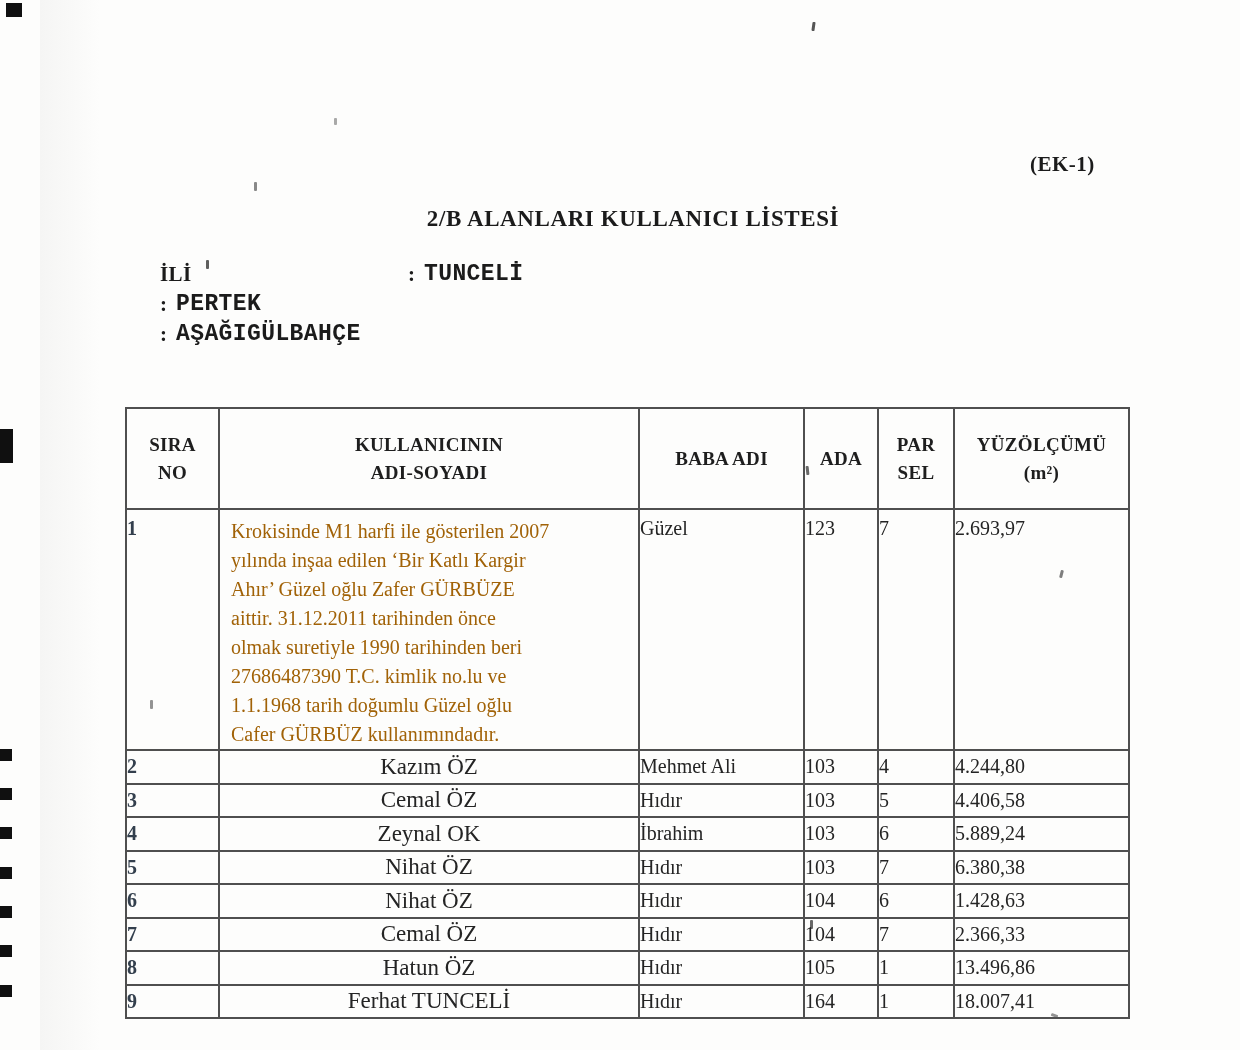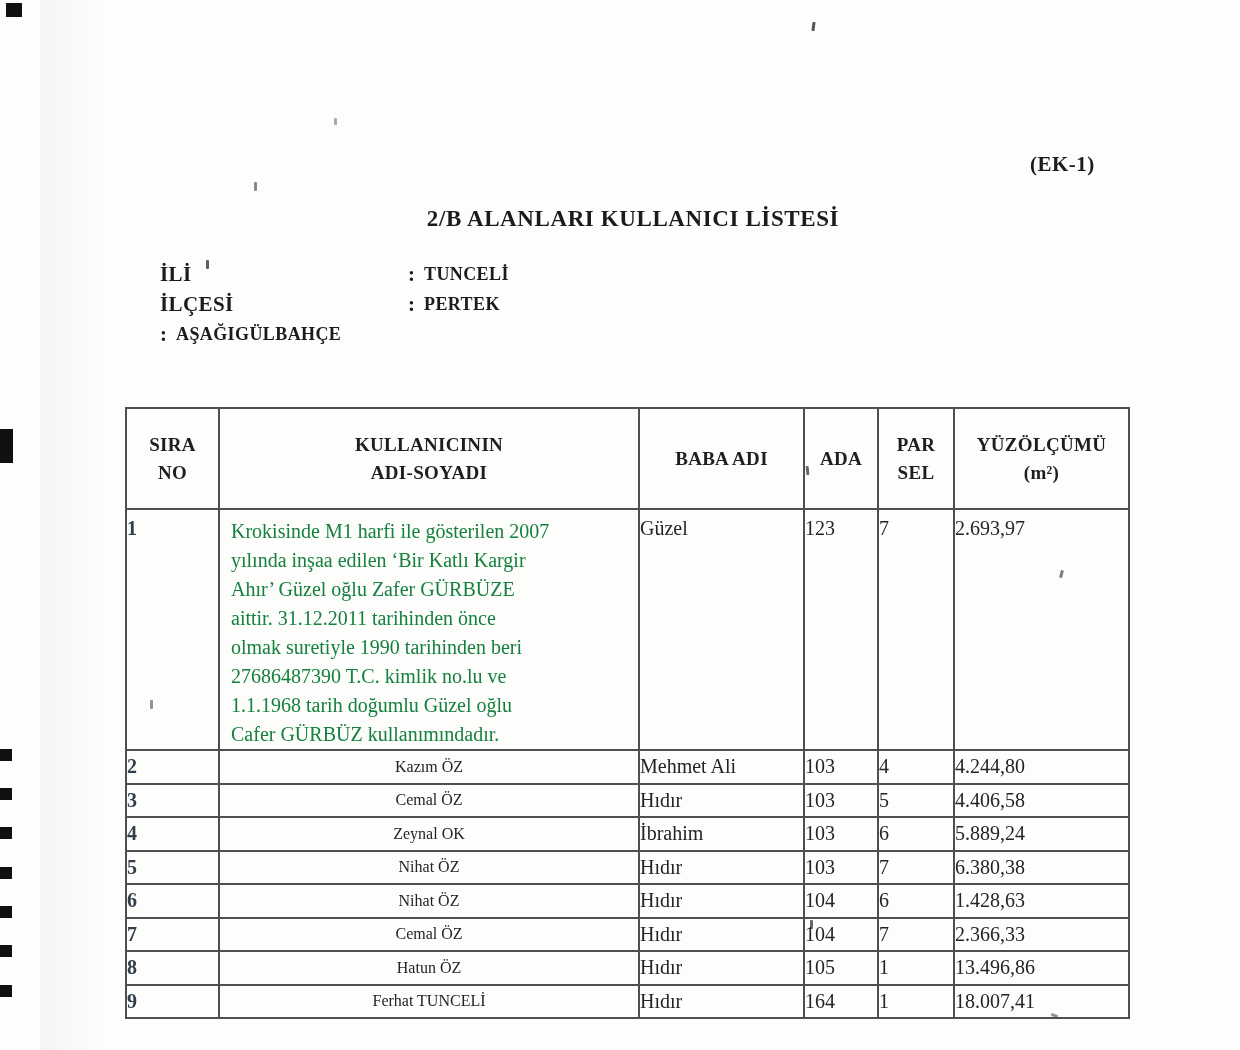--- a/index.html
+++ b/index.html
@@ -48,21 +48,21 @@
     position:absolute;left:402px;top:174px;width:462px;
     text-align:center;font-size:23px;font-weight:bold;color:#1b1b1b;
     letter-spacing:.6px;white-space:nowrap;margin-top:32px;
   }
   .info-block{position:absolute;left:160px;top:259px;}
   .info-row{display:flex;height:30px;align-items:center;}
   .info-label{
     width:248px;font-size:21px;font-weight:bold;color:#1b1b1b;letter-spacing:.4px;
   }
   .info-colon{font-size:21px;font-weight:bold;color:#1b1b1b;margin-right:9px;}
-  .info-value{font-size:18px;font-weight:bold;color:#1b1b1b;letter-spacing:.4px;}
+  .info-value{font-size:23px;font-weight:bold;color:#1b1b1b;letter-spacing:.4px;font-family:Liberation Mono, monospace;}
 
   table.users{
     position:absolute;left:125px;top:407px;
     width:1003px;border-collapse:collapse;table-layout:fixed;
     font-family:Liberation Serif, serif;
   }
   table.users th,table.users td{
     border:2px solid #4f4f4f;
     padding:0;margin:0;
   }
@@ -78,24 +78,24 @@
   col.c-parsel{width:76px;}
   col.c-area{width:175px;}
 
   td.no{
     font-size:20px;font-weight:bold;color:#333f4d;
     text-align:left;padding-left:20px;vertical-align:middle;
   }
   tr.tall td{vertical-align:top;padding-top:7px;}
   tr.tall td.name{
     text-align:left;padding-left:11px;
-    font-size:20px;line-height:29px;color:#15803d;
+    font-size:20px;line-height:29px;color:#a16207;
     white-space:pre-line;font-weight:normal;
   }
-  td.name{text-align:center;font-size:16px;color:#242424;}
+  td.name{text-align:center;font-size:23px;color:#242424;}
   td.father,td.ada,td.parsel,td.area{
     text-align:left;font-size:20px;color:#242424;
   }
   tr.short{height:33.5px;}
 </style>
 </head>
 <body>
 
 <div class="page">
 
@@ -125,21 +125,20 @@
 
   <div class="doc-title">2/B ALANLARI KULLANICI LİSTESİ</div>
 
   <div class="info-block">
     <div class="info-row">
       <span class="info-label">İLİ</span>
       <span class="info-colon">:</span>
       <span class="info-value">TUNCELİ</span>
     </div>
     <div class="info-row">
-      <span class="info-label">İLÇESİ</span>
       <span class="info-colon">:</span>
       <span class="info-value">PERTEK</span>
     </div>
     <div class="info-row">
       <span class="info-colon">:</span>
       <span class="info-value">AŞAĞIGÜLBAHÇE</span>
     </div>
   </div>
 
   <table class="users">

